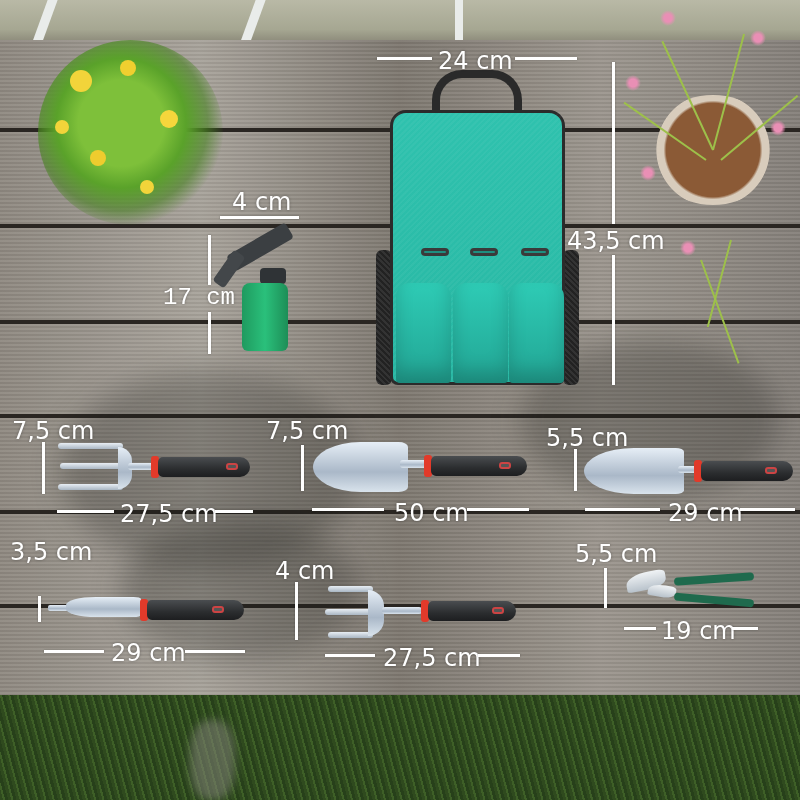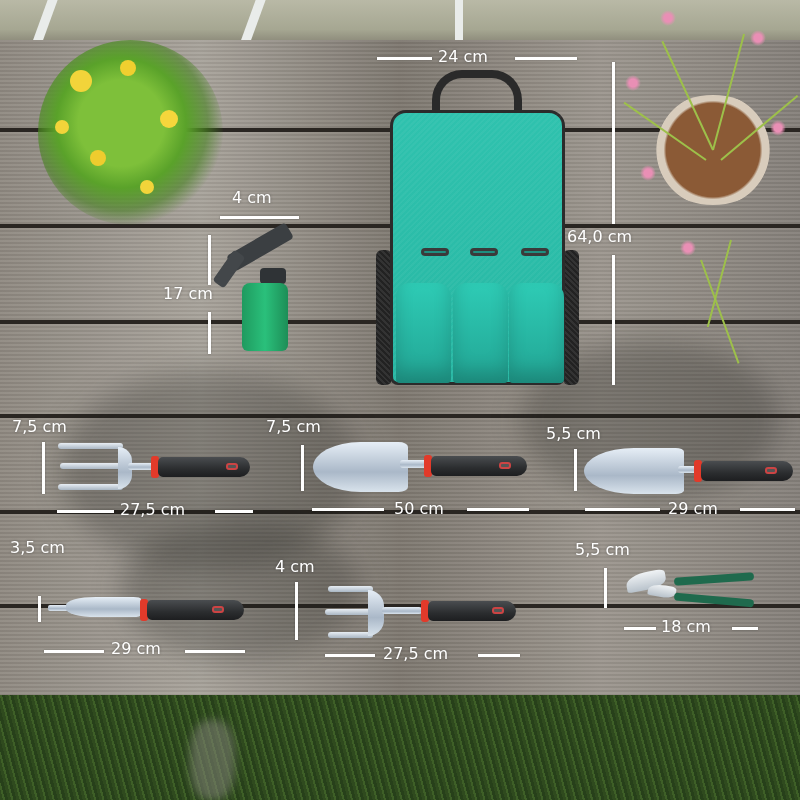--- a/index.html
+++ b/index.html
@@ -55,21 +55,21 @@
   .metal { position: absolute; background: linear-gradient(180deg, #e6eef6, #aab8c8 60%, #d9e3ec); }
   .handle { position: absolute; height: 20px; border-radius: 5px 10px 10px 5px; background: linear-gradient(180deg, #4a4d50, #2b2d2f 60%, #1d1e20); }
   .collar { position: absolute; width: 8px; height: 22px; background: #e23a2a; border-radius: 3px; }
   .hole { position: absolute; width: 12px; height: 7px; border: 2px solid #c44; border-radius: 3px; background: #555; }
   .tine { position: absolute; height: 6px; background: linear-gradient(180deg, #e8eef4, #a9b6c3); border-radius: 3px; }
 
   .pruner-blade { position: absolute; width: 40px; height: 18px; background: linear-gradient(180deg, #f0f3f5, #b8c2cb); border-radius: 60% 20% 50% 10%; }
   .pruner-handle { position: absolute; height: 8px; background: #1f6a4d; border-radius: 5px; }
 
   
-  .dim { position: absolute; color: #ffffff; font-size: 16px; line-height: 1; white-space: nowrap; text-shadow: 0 0 3px rgba(0,0,0,0.35); }
+  .dim { position: absolute; color: #ffffff; font-size: 24px; line-height: 1; white-space: nowrap; text-shadow: 0 0 3px rgba(0,0,0,0.35); }
   .hline { position: absolute; height: 3px; background: #ffffff; box-shadow: 0 0 2px rgba(0,0,0,0.3); }
   .vline { position: absolute; width: 3px; background: #ffffff; box-shadow: 0 0 2px rgba(0,0,0,0.3); }
 </style>
 </head>
 <body>
 
 <div class="scene">
 
   <div class="wall">
     <div class="wall-frame" style="left:40px;"></div>
@@ -197,27 +197,27 @@
     <div class="pruner-blade" style="left:648px; top:585px; width:28px; height:12px; transform:rotate(10deg);"></div>
     <div class="pruner-handle" style="left:674px; top:575px; width:80px; transform:rotate(-4deg);"></div>
     <div class="pruner-handle" style="left:674px; top:596px; width:80px; transform:rotate(5deg);"></div>
   </div>
 
   <div class="hline" style="left:377px; top:57px; width:55px;"></div>
   <div class="dim" style="left:438px; top:49px;">24 cm</div>
   <div class="hline" style="left:515px; top:57px; width:62px;"></div>
 
   <div class="vline" style="left:612px; top:62px; height:162px;"></div>
-  <div class="dim" style="left:567px; top:229px;">64,0 cm</div>
+  <div class="dim" style="left:567px; top:229px;">43,5 cm</div>
   <div class="vline" style="left:612px; top:255px; height:130px;"></div>
 
   <div class="dim" style="left:232px; top:190px;">4 cm</div>
   <div class="hline" style="left:220px; top:216px; width:79px;"></div>
   <div class="vline" style="left:208px; top:235px; height:50px;"></div>
-  <div class="dim" style="left:163px; top:286px;">17 cm</div>
+  <div class="dim" style="left:163px; top:286px;font-family:Liberation Mono, monospace;">17 cm</div>
   <div class="vline" style="left:208px; top:312px; height:42px;"></div>
 
   <div class="dim" style="left:12px; top:419px;">7,5 cm</div>
   <div class="vline" style="left:42px; top:442px; height:52px;"></div>
   <div class="hline" style="left:57px; top:510px; width:57px;"></div>
   <div class="dim" style="left:120px; top:502px;">27,5 cm</div>
   <div class="hline" style="left:215px; top:510px; width:38px;"></div>
 
   <div class="dim" style="left:266px; top:419px;">7,5 cm</div>
   <div class="vline" style="left:301px; top:445px; height:46px;"></div>
@@ -239,16 +239,16 @@
 
   <div class="dim" style="left:275px; top:559px;">4 cm</div>
   <div class="vline" style="left:295px; top:582px; height:58px;"></div>
   <div class="hline" style="left:325px; top:654px; width:50px;"></div>
   <div class="dim" style="left:383px; top:646px;">27,5 cm</div>
   <div class="hline" style="left:478px; top:654px; width:42px;"></div>
 
   <div class="dim" style="left:575px; top:542px;">5,5 cm</div>
   <div class="vline" style="left:604px; top:568px; height:40px;"></div>
   <div class="hline" style="left:624px; top:627px; width:32px;"></div>
-  <div class="dim" style="left:661px; top:619px;">18 cm</div>
+  <div class="dim" style="left:661px; top:619px;">19 cm</div>
   <div class="hline" style="left:732px; top:627px; width:26px;"></div>
 
 </div>
 
 </body></html>

